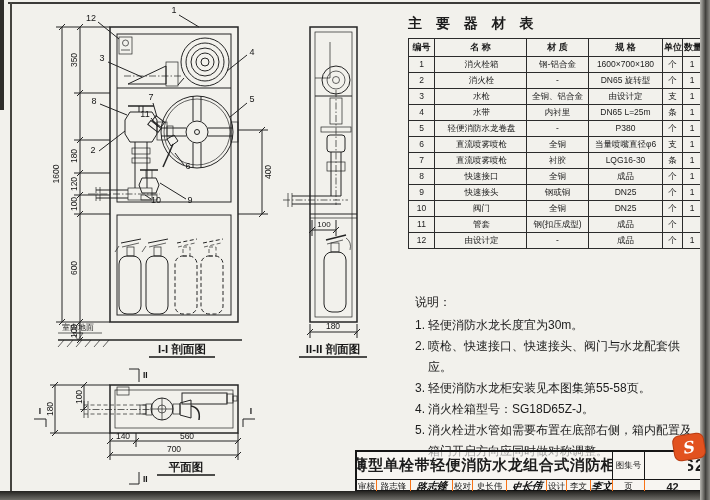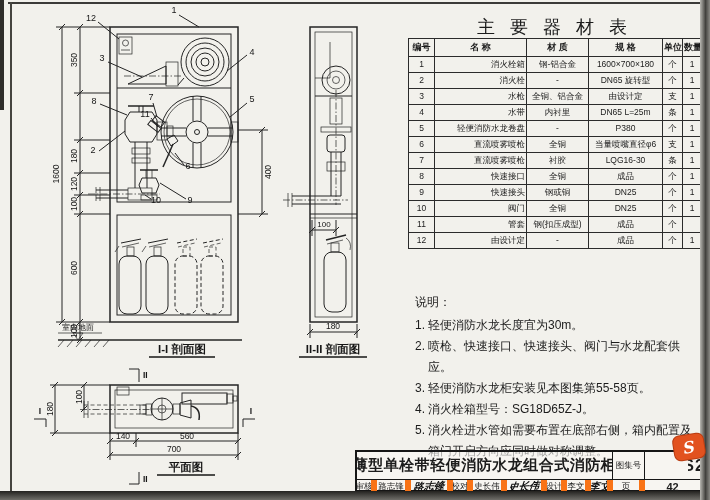--- a/index.html
+++ b/index.html
@@ -24,43 +24,43 @@
   .dsh{stroke-dasharray:4 2.5;}
   .dd{stroke-dasharray:7 2 1.5 2;}
   .tick{stroke:#161616;stroke-width:1.3;}
   text{fill:#161616;stroke:none !important;font-family:"Liberation Sans",sans-serif;}
   .txt{font-size:9px;}
   .dim{font-size:8.5px;}
   .sml{font-size:8px;}
   .lbl{font-size:11.5px;font-weight:bold;}
 
   
-  .table-title{left:408px;top:15px;width:293px;text-align:center;font-size:18px;font-weight:normal;letter-spacing:5px;}
+  .table-title{left:408px;top:15px;width:293px;font-size:14px;font-weight:bold;letter-spacing:5px;}
   table.equip{position:absolute;left:408px;top:38px;width:293px;border-collapse:collapse;table-layout:fixed;font-size:8.5px;padding-left:28px;}
   table.equip th,table.equip td{border:1px solid #2b2b2b;padding:0 1px;text-align:center;height:15px;line-height:1.05;white-space:nowrap;overflow:hidden;}
   table.equip th{font-weight:bold;height:17px;font-size:9px;}
-  table.equip td:nth-child(2){text-align:right;padding-left:3px;}
+  table.equip td:nth-child(2){text-align:center;padding-left:3px;}
   table.equip{border:1.5px solid #1d1d1d;}
 
   
   .notes{left:415px;top:292px;width:288px;font-size:12px;line-height:1.75;}
   .notes .nt{margin-bottom:2px;}
   .note-row{display:flex;}
   .note-n{width:13px;flex:none;}
   .note-t{flex:1;}
 
   
   .titleblock{left:355px;top:450px;width:347px;height:42px;border:2px solid #161616;display:flex;flex-direction:column;box-sizing:border-box;background:rgba(250,249,245,.6);}
   .tb-row1{display:flex;height:27px;border-bottom:1px solid #161616;flex:none;}
   .tb-row1>div,.tb-row2>div{display:flex;align-items:center;justify-content:center;box-sizing:border-box;overflow:hidden;white-space:nowrap;}
   .tb-title{width:256px;border-right:1px solid #161616;font-size:15px;font-weight:bold;letter-spacing:.5px;}
   .tb-atlas-label{width:32px;border-right:1px solid #161616;font-size:8.5px;}
   .tb-atlas-no{flex:1;font-size:16px;font-weight:bold;letter-spacing:1px;margin-left:43px;}
   .tb-row2{display:flex;flex:1;font-size:8.5px;}
-  .tb-row2>div{border-right:6px solid #f97316;}
+  .tb-row2>div{border-right:1px solid #f97316;}
   .w-rl{width:20px}.w-rn{width:34px}.w-rs{width:42px}
   .w-pl{width:20px}.w-pn{width:34px}.w-ps{width:40px}
   .w-dl{width:20px}.w-dn{width:24px}.w-ds{width:22px}
   .w-pg{width:32px}.w-no{flex:1;border-right:none !important;font-size:11px;font-weight:bold;}
   .sig{font-style:italic;font-weight:bold;font-size:10.5px;transform:rotate(-3deg) skewX(-10deg);font-family:"DejaVu Serif",serif;color:#0f0f0f;}
 
   
   .logo{left:674px;top:435px;width:30px;height:24px;background:#e2521f;border-radius:6px;transform:rotate(-9deg);display:flex;align-items:center;justify-content:center;box-shadow:0 0 0 1px #b93d12;z-index:5;}
   .logo span{color:#fff;font-weight:bold;font-size:16px;font-style:italic;font-family:"DejaVu Serif",serif;}
 </style>

